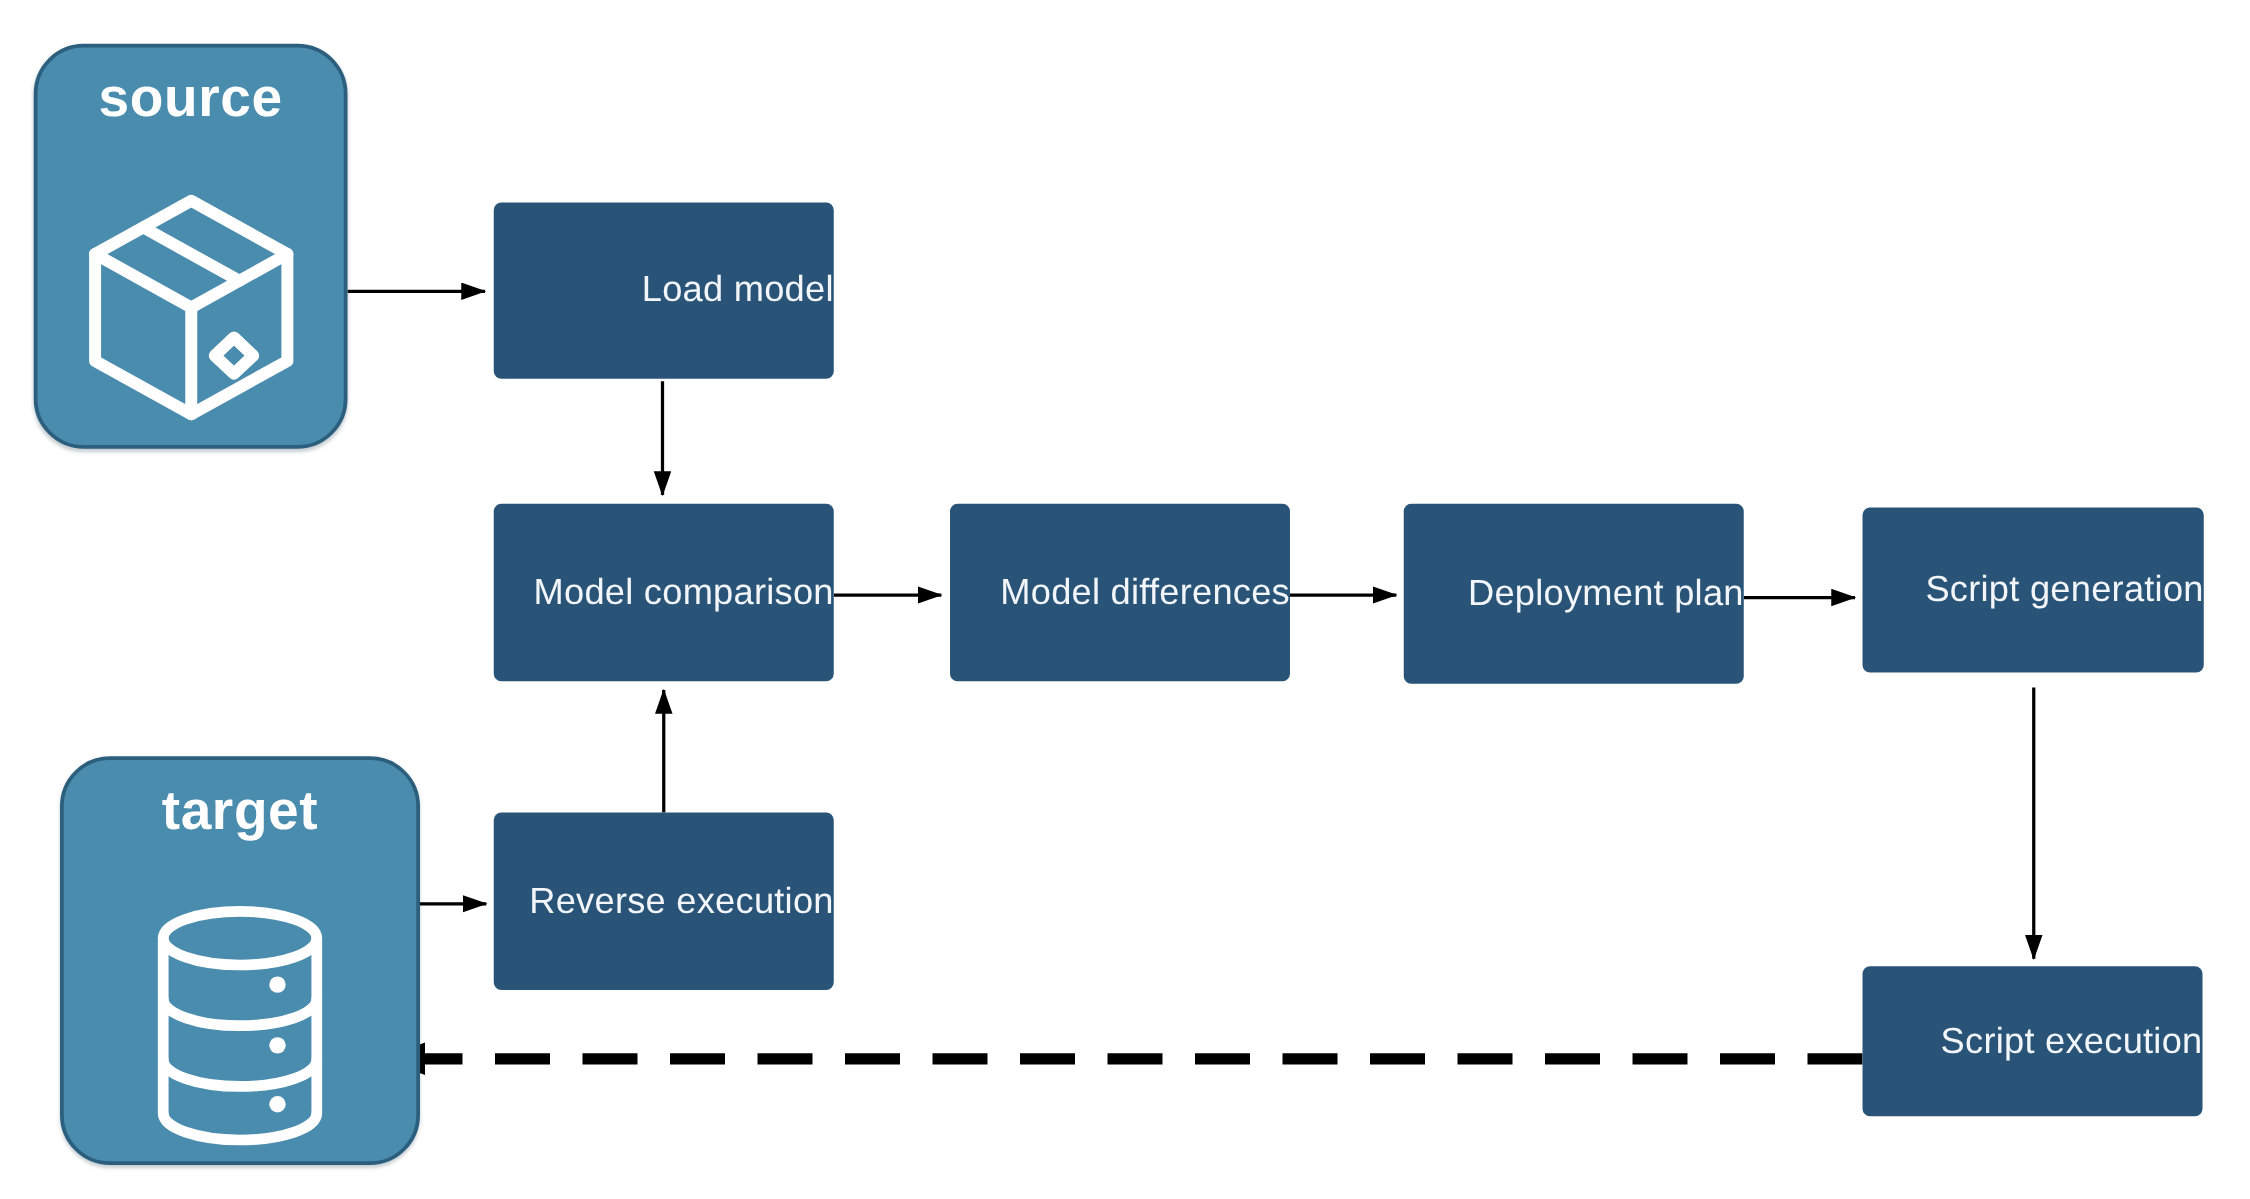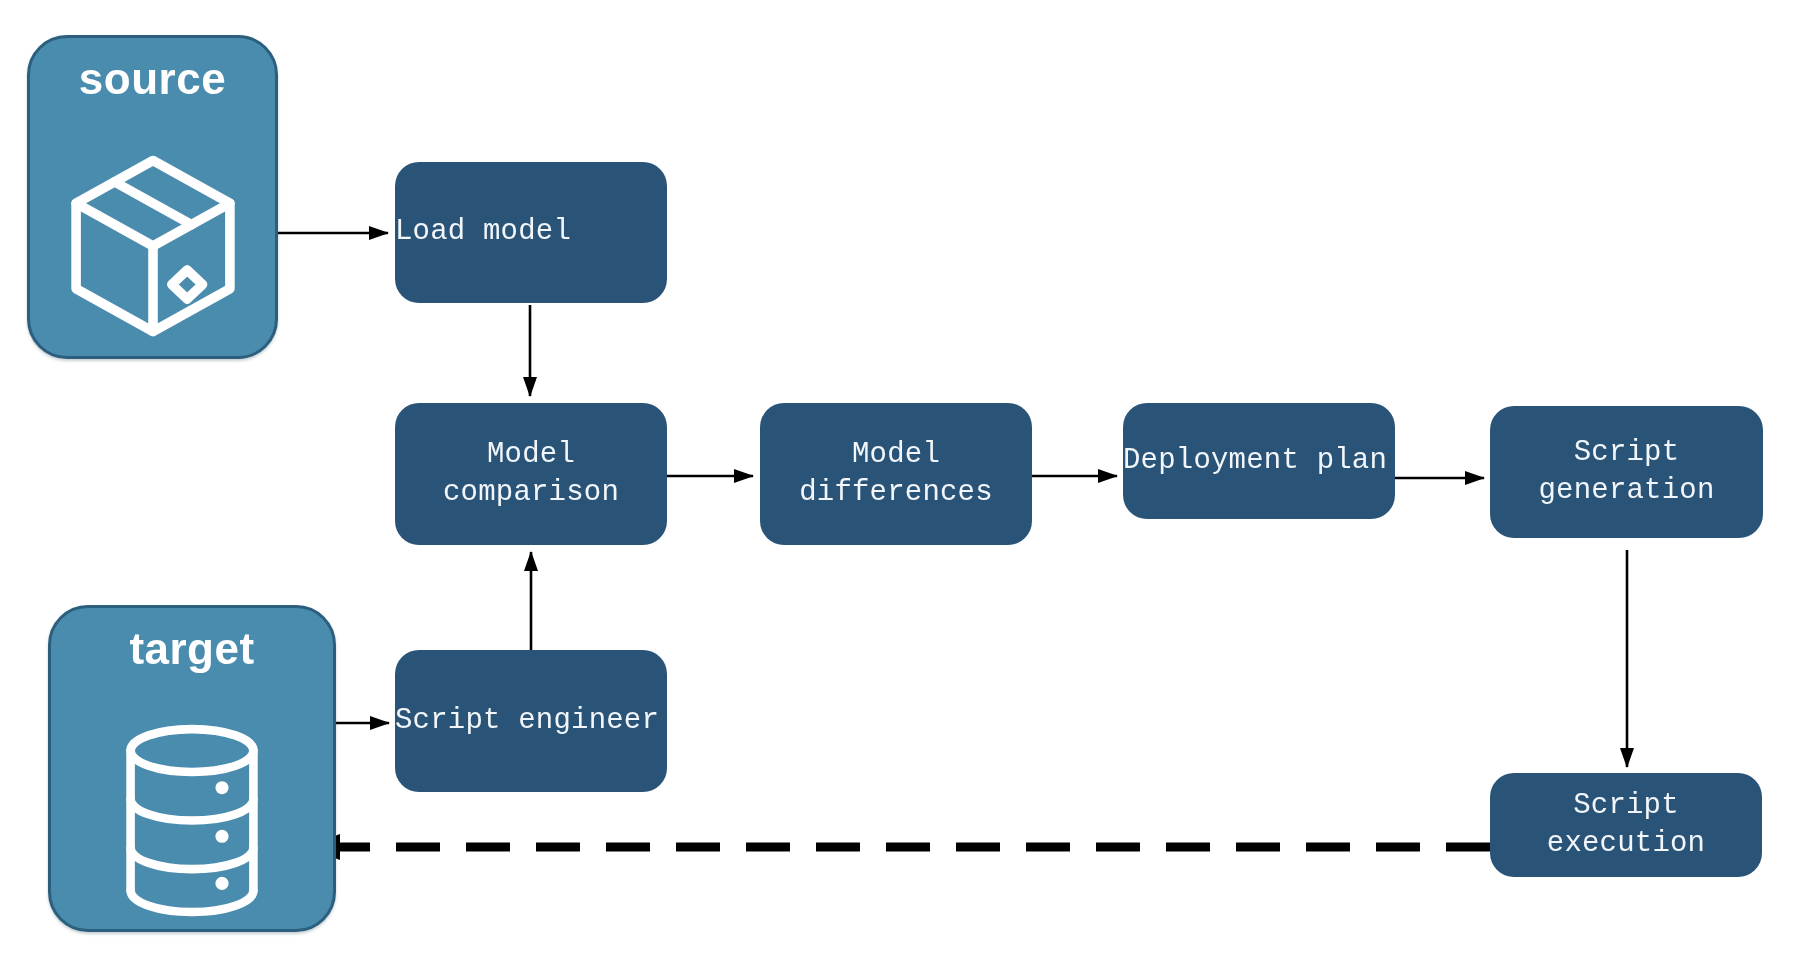--- a/index.html
+++ b/index.html
@@ -3,23 +3,23 @@
 <meta charset="utf-8">
 <style>
   html,body{margin:0;padding:0;background:var(--canvas-bg,#fff);}
   .canvas{
     position:relative;width:1800px;height:959px;overflow:hidden;
     background:var(--canvas-bg,#fff);
     font-family:"Liberation Sans",sans-serif;
   }
   .connector-layer{position:absolute;left:0;top:0;width:1800px;height:959px;pointer-events:none;}
   .node{
-    position:absolute;display:flex;align-items:center;justify-content:flex-start;
-    background:var(--node-fill,#2A5477);border-radius:24px;
-    color:var(--node-text,#F2F6FA);text-align:center;font-family:Liberation Mono, monospace;
+    position:absolute;display:flex;align-items:center;justify-content:flex-end;
+    background:var(--node-fill,#2A5477);border-radius:6px;
+    color:var(--node-text,#F2F6FA);text-align:center;
   }
   .node-label{font-size:29px;line-height:1.32;letter-spacing:.2px;}
   .endpoint{
     position:absolute;display:flex;flex-direction:column;align-items:center;
     background:var(--endpoint-fill,#4A8CAE);
     border:3px solid var(--endpoint-border,#2C5F7E);
     border-radius:40px;box-sizing:border-box;
     box-shadow:0 2px 3px rgba(30,60,80,.25);
     gap:32px;
   }
@@ -93,29 +93,29 @@
   </div>
 
   <div class="node" style="left:760px;top:403px;width:272px;height:142px">
     <span class="node-label">Model differences</span>
   </div>
 
   <div class="node" style="left:395px;top:403px;width:272px;height:142px">
     <span class="node-label">Model comparison</span>
   </div>
 
-  <div class="node" style="left:1123px;top:403px;width:272px;height:116px">
+  <div class="node" style="left:1123px;top:403px;width:272px;height:144px">
     <span class="node-label">Deployment plan</span>
   </div>
 
   <div class="node" style="left:1490px;top:406px;width:273px;height:132px">
     <span class="node-label">Script generation</span>
   </div>
 
   <div class="node" style="left:395px;top:650px;width:272px;height:142px">
-    <span class="node-label">Script engineer</span>
+    <span class="node-label">Reverse execution</span>
   </div>
 
-  <div class="node" style="left:1490px;top:773px;width:272px;height:104px">
+  <div class="node" style="left:1490px;top:773px;width:272px;height:120px">
     <span class="node-label">Script execution</span>
   </div>
 
 </div>
 
 </body></html>

